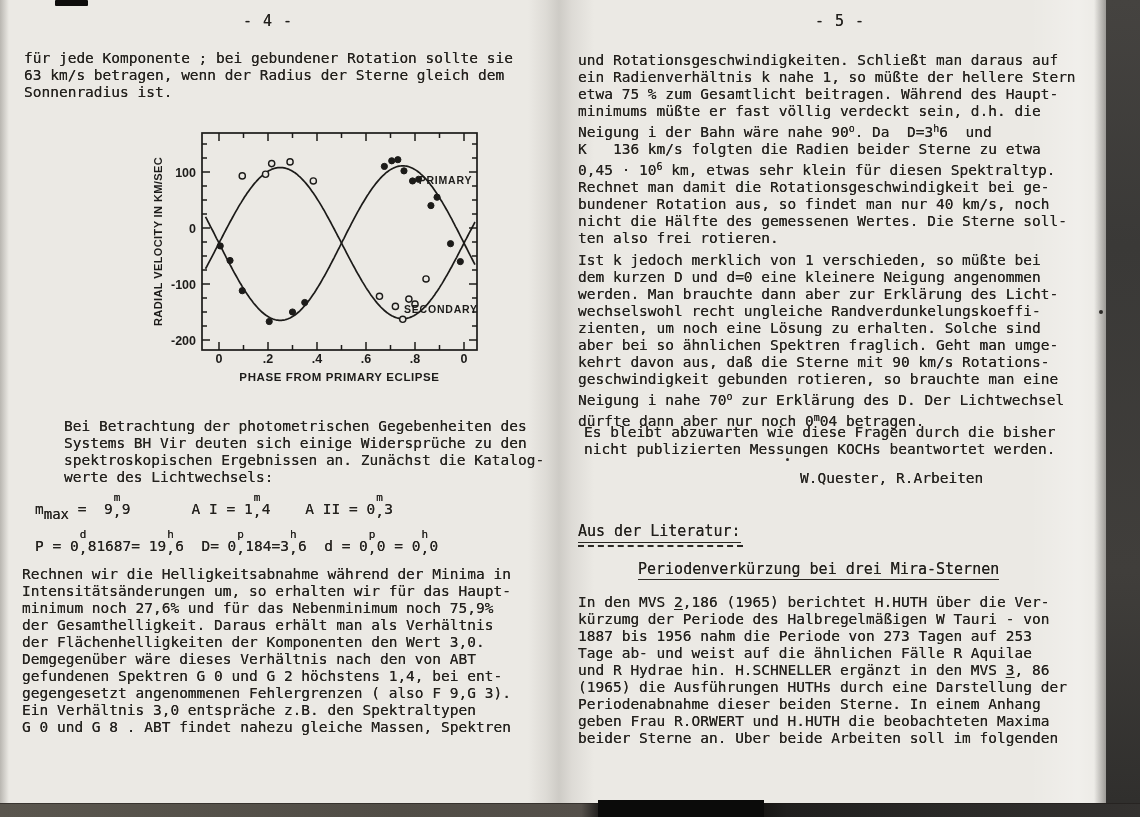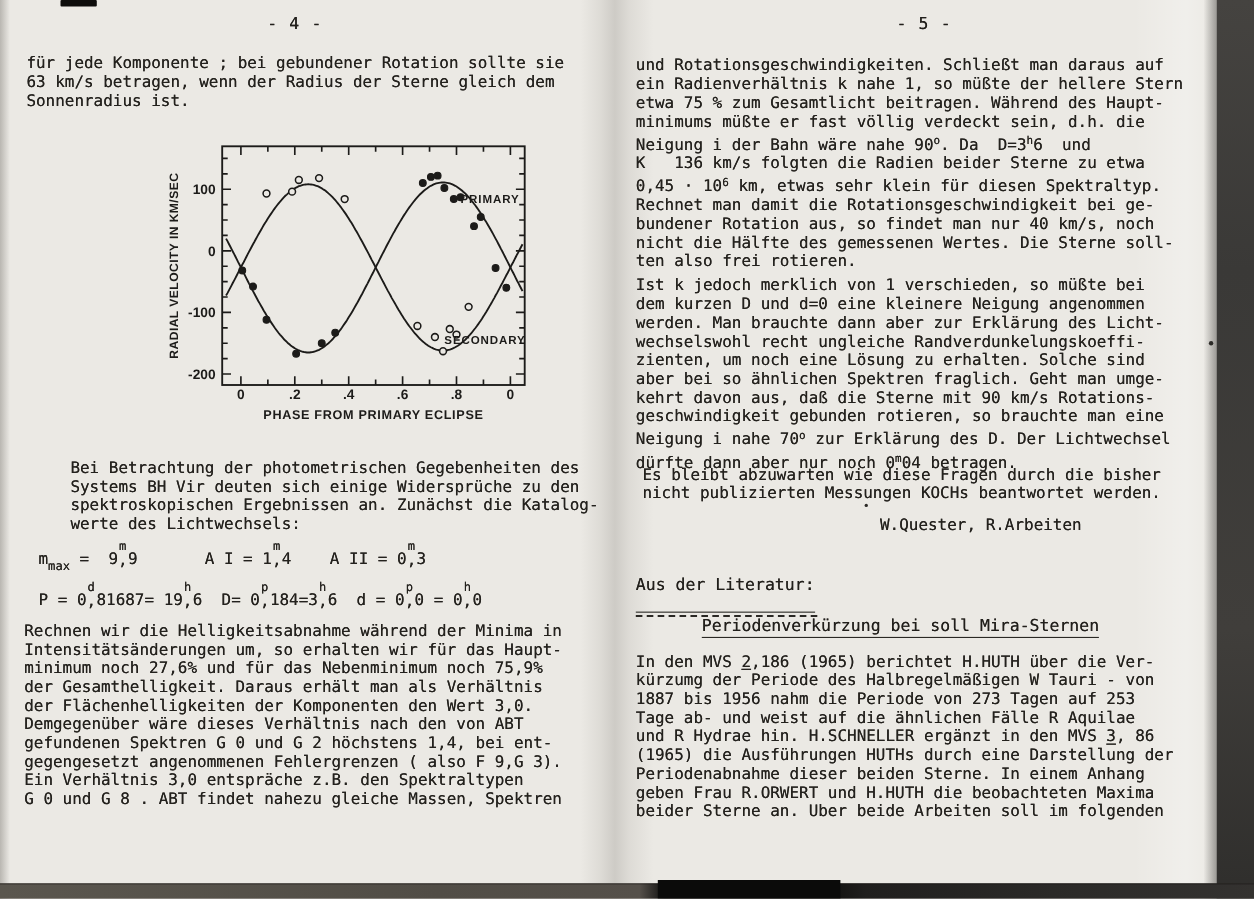--- a/index.html
+++ b/index.html
@@ -14,28 +14,28 @@
   }
   .para{position:absolute;white-space:pre;font:400 14.5px/17px "DejaVu Sans Mono",monospace;
         color:#23211d;text-shadow:0 0 .5px rgba(35,32,28,.85);}
   .para sup,.fx sup{font-size:10px;vertical-align:5px;}
   .un{text-decoration:underline;text-underline-offset:2px;}
   .pagenum{position:absolute;font:400 15px/18px "DejaVu Sans Mono",monospace;
            letter-spacing:1px;text-shadow:0 0 .5px rgba(35,32,28,.85);}
   
   .fx{position:absolute;white-space:pre;font:400 14.5px/24px "DejaVu Sans Mono",monospace;
       color:#23211d;text-shadow:0 0 .5px rgba(35,32,28,.85);}
-  .fx sub{font-size:11px;vertical-align:-5px;}
+  .fx sub{font-size:14px;vertical-align:-5px;}
   .uo{display:inline-block;position:relative;width:9px;height:14px;vertical-align:baseline;}
   .uo .ul{position:absolute;left:1px;top:-8px;font-size:11px;line-height:11px;}
   .uo .cm{position:absolute;left:0px;bottom:-4px;font-size:14.5px;line-height:14.5px;}
   
   .sec-head{position:absolute;font:400 15px/18px "DejaVu Sans Mono",monospace;
             text-shadow:0 0 .5px rgba(35,32,28,.85);}
-  .dbl{display:inline-block;position:relative;border-bottom:1.5px solid #2a2824;padding-bottom:16px;}
+  .dbl{display:inline-block;position:relative;border-bottom:1.5px solid #2a2824;padding-bottom:2px;}
   .dbl::after{content:"";position:absolute;left:0;right:-2px;bottom:-5px;border-bottom:2.5px dashed #2a2824;}
   .sub-u{display:inline-block;border-bottom:1.5px solid #2a2824;padding-bottom:1px;}
   
   .chart{position:absolute;left:140px;top:120px;width:356px;height:276px;}
   
   .edge-right{position:absolute;left:1106px;top:0;width:34px;height:817px;
       background:linear-gradient(180deg,#454340 0,#3a3937 30%,#403e3b 70%,#2f2e2c 100%);}
   .edge-right-fade{position:absolute;left:1094px;top:0;width:12px;height:817px;
       background:linear-gradient(90deg,rgba(60,58,55,0),rgba(60,58,55,.45));}
   .edge-bottom{position:absolute;left:0;top:803px;width:1140px;height:14px;
@@ -163,21 +163,21 @@
     <div class="para" style="left:22px;top:566px;">Rechnen wir die Helligkeitsabnahme während der Minima in<br>Intensitätsänderungen um, so erhalten wir für das Haupt-<br>minimum noch 27,6% und für das Nebenminimum noch 75,9%<br>der Gesamthelligkeit. Daraus erhält man als Verhältnis<br>der Flächenhelligkeiten der Komponenten den Wert 3,0.<br>Demgegenüber wäre dieses Verhältnis nach den von ABT<br>gefundenen Spektren G 0 und G 2 höchstens 1,4, bei ent-<br>gegengesetzt angenommenen Fehlergrenzen ( also F 9,G 3).<br>Ein Verhältnis 3,0 entspräche z.B. den Spektraltypen<br>G 0 und G 8 . ABT findet nahezu gleiche Massen, Spektren</div>
   </div>
 
   <div>
     <div class="pagenum" style="left:815px;top:12px;">- 5 -</div>
     <div class="para" style="left:578px;top:52px;">und Rotationsgeschwindigkeiten. Schließt man daraus auf<br>ein Radienverhältnis k nahe 1, so müßte der hellere Stern<br>etwa 75 % zum Gesamtlicht beitragen. Während des Haupt-<br>minimums müßte er fast völlig verdeckt sein, d.h. die<br>Neigung i der Bahn wäre nahe 90<sup>o</sup>. Da  D=3<sup>h</sup>6  und<br>K   136 km/s folgten die Radien beider Sterne zu etwa<br>0,45 · 10<sup>6</sup> km, etwas sehr klein für diesen Spektraltyp.<br>Rechnet man damit die Rotationsgeschwindigkeit bei ge-<br>bundener Rotation aus, so findet man nur 40 km/s, noch<br>nicht die Hälfte des gemessenen Wertes. Die Sterne soll-<br>ten also frei rotieren.</div>
     <div class="para" style="left:578px;top:252px;">Ist k jedoch merklich von 1 verschieden, so müßte bei<br>dem kurzen D und d=0 eine kleinere Neigung angenommen<br>werden. Man brauchte dann aber zur Erklärung des Licht-<br>wechselswohl recht ungleiche Randverdunkelungskoeffi-<br>zienten, um noch eine Lösung zu erhalten. Solche sind<br>aber bei so ähnlichen Spektren fraglich. Geht man umge-<br>kehrt davon aus, daß die Sterne mit 90 km/s Rotations-<br>geschwindigkeit gebunden rotieren, so brauchte man eine<br>Neigung i nahe 70<sup>o</sup> zur Erklärung des D. Der Lichtwechsel<br>dürfte dann aber nur noch 0<sup>m</sup>04 betragen.</div>
     <div class="para" style="left:584px;top:424px;">Es bleibt abzuwarten wie diese Fragen durch die bisher<br>nicht publizierten Messungen KOCHs beantwortet werden.</div>
     <div class="para" style="left:800px;top:470px;">W.Quester, R.Arbeiten</div>
     <div class="sec-head" style="left:578px;top:522px;"><span class="dbl">Aus der Literatur:</span></div>
-    <div class="sec-head" style="left:638px;top:560px;"><span class="sub-u">Periodenverkürzung bei soll Mira-Sternen</span></div>
+    <div class="sec-head" style="left:638px;top:560px;"><span class="sub-u">Periodenverkürzung bei drei Mira-Sternen</span></div>
     <div class="para" style="left:578px;top:594px;">In den MVS <span class="un">2</span>,186 (1965) berichtet H.HUTH über die Ver-<br>kürzumg der Periode des Halbregelmäßigen W Tauri - von<br>1887 bis 1956 nahm die Periode von 273 Tagen auf 253<br>Tage ab- und weist auf die ähnlichen Fälle R Aquilae<br>und R Hydrae hin. H.SCHNELLER ergänzt in den MVS <span class="un">3</span>, 86<br>(1965) die Ausführungen HUTHs durch eine Darstellung der<br>Periodenabnahme dieser beiden Sterne. In einem Anhang<br>geben Frau R.ORWERT und H.HUTH die beobachteten Maxima<br>beider Sterne an. Uber beide Arbeiten soll im folgenden</div>
   </div>
 
   <div class="edge-right-fade"></div>
   <div class="edge-right"></div>
   <div class="edge-bottom"></div>
   <div class="edge-bottom-dark"></div>
   <div class="mark-top"></div>
   <div class="speck speck1"></div>
   <div class="speck speck2"></div>

